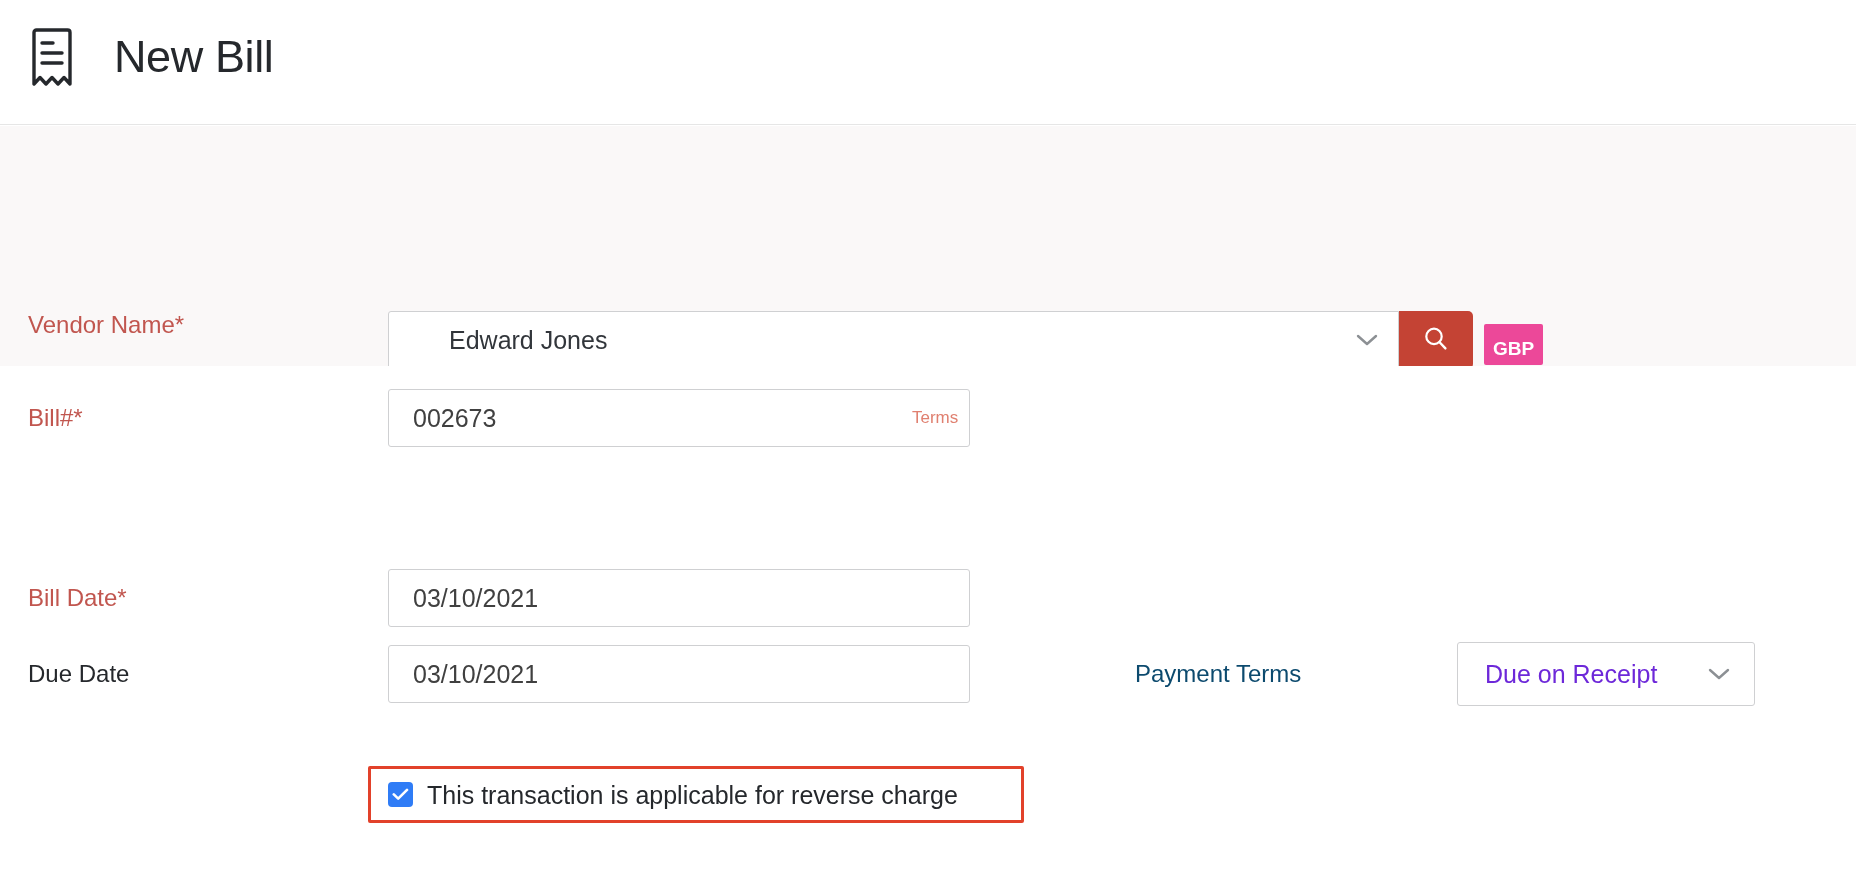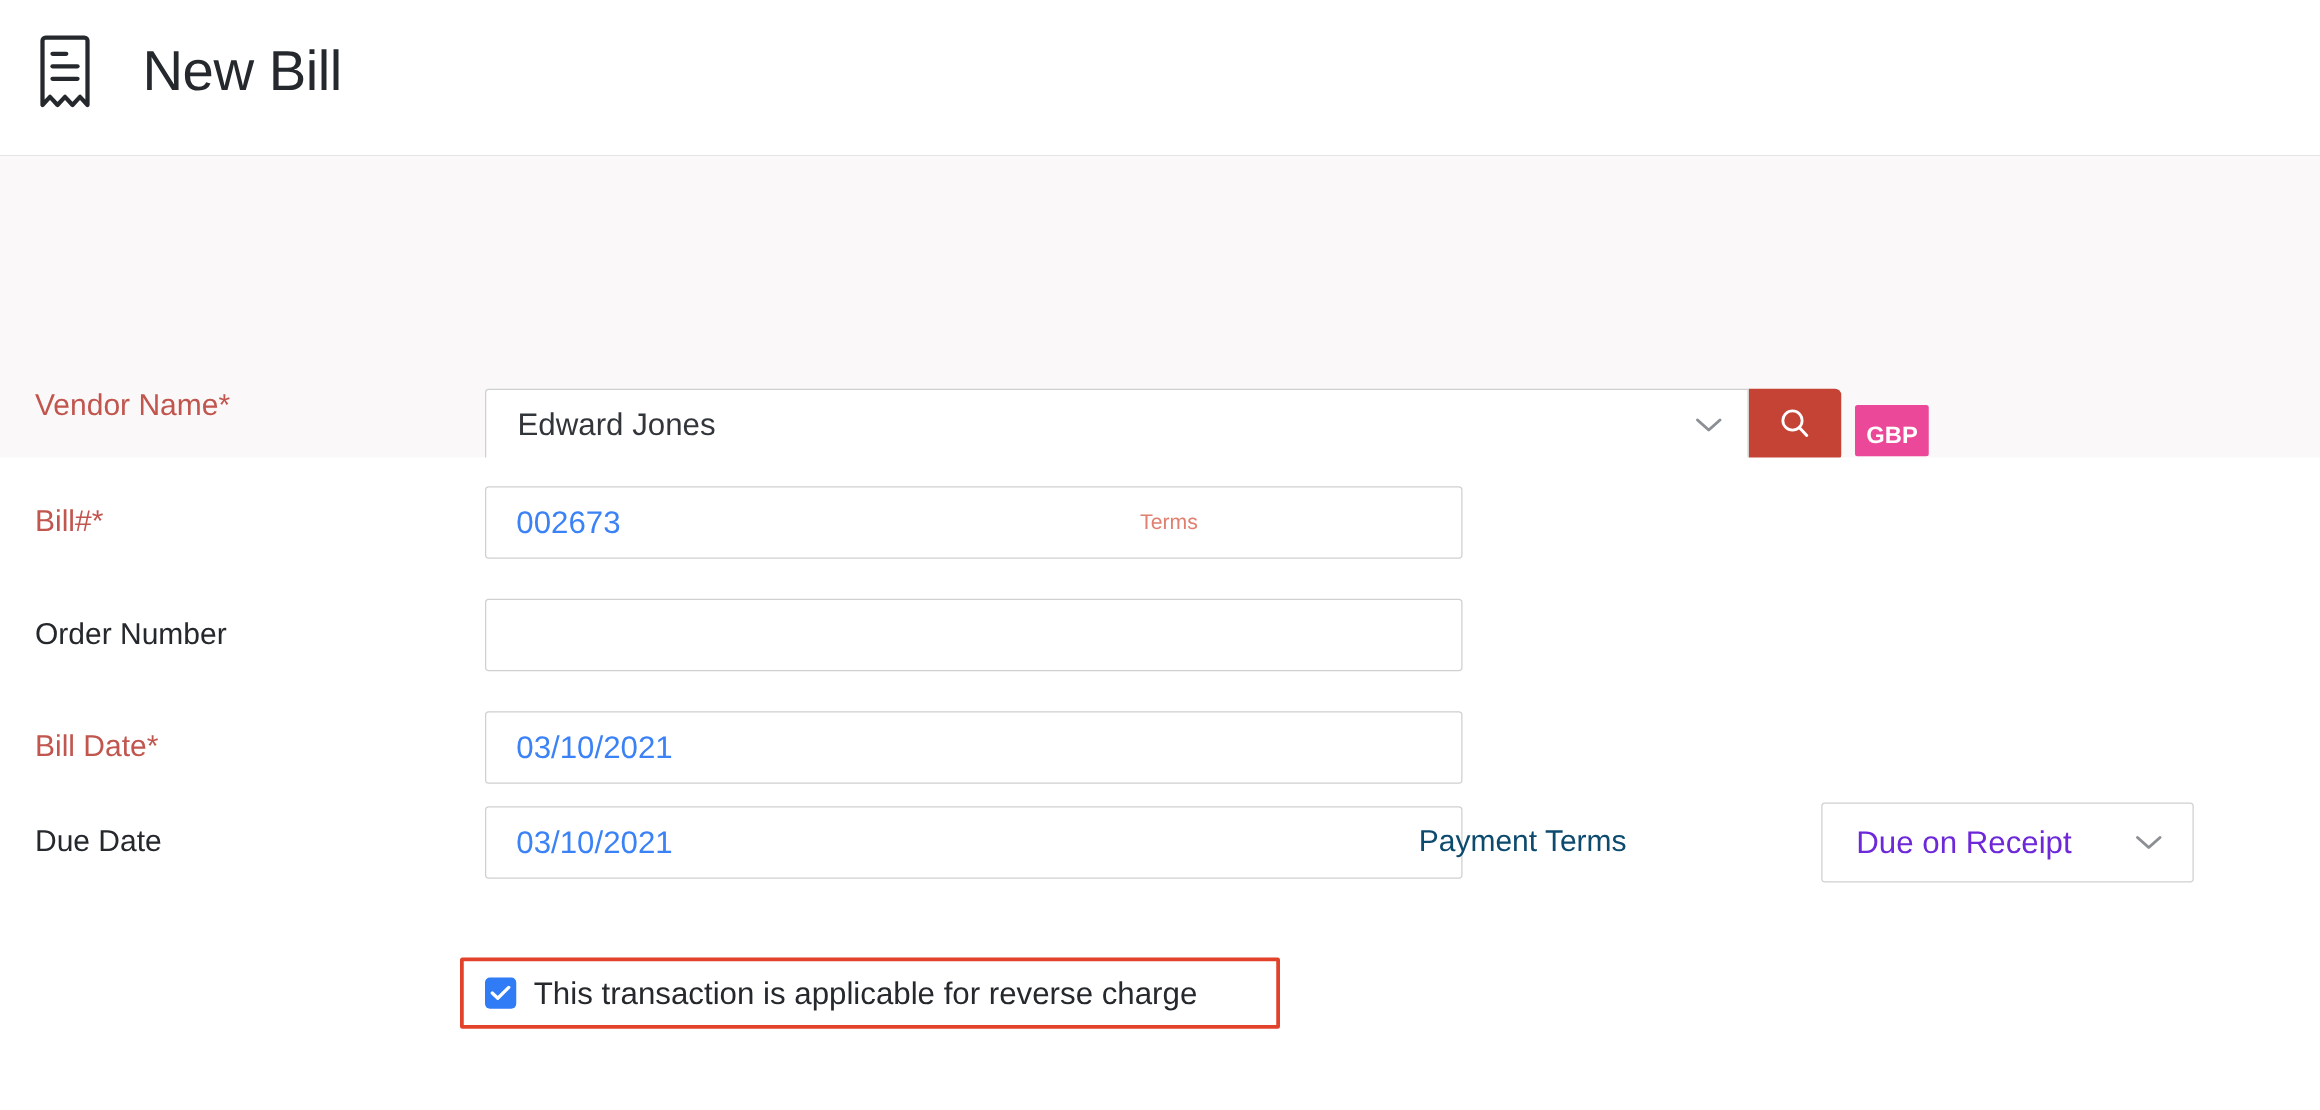--- a/index.html
+++ b/index.html
@@ -54,21 +54,21 @@
   #vendor-field-wrap {
     position: absolute; left: 388px; top: 185px;
     display: flex; align-items: stretch;
   }
   #vendor-select {
     position: relative;
     width: 1011px; height: 58px;
     border: 1px solid #cfd0d2;
     border-radius: 3px 0 0 3px;
     background: #ffffff;
-    display: flex; align-items: center;
+    display: flex; align-items: center; padding-left: 35px;
   }
   #vendor-value {
     font-size: 25px;
     color: #32363b;
     padding-left: 25px;
     line-height: 30px;
     white-space: nowrap;
   }
   #vendor-chevron {
     position: absolute; right: 20px; top: 50%;
@@ -123,27 +123,27 @@
     height: 58px;
     display: flex; align-items: center;
     font-size: 24px;
     color: #25282c;
     line-height: 30px;
     white-space: nowrap;
   }
   .field-label.required { color: #c1564f; }
   .text-input {
     position: absolute; left: 388px; top: 0;
-    width: 782px; height: 58px;
+    width: 582px; height: 58px;
     border: 1px solid #cfd0d2;
     border-radius: 3px;
     background: #ffffff;
     font-family: inherit;
     font-size: 25px;
-    color: #3b82f6;
+    color: #404040;
     padding: 0 24px;
     outline: none;
   }
   .text-input::placeholder { color: #b4b7ba; }
   #billno-hint {
     position: absolute; left: 912px; top: 0;
     height: 58px;
     display: flex; align-items: center;
     font-size: 17px;
     color: #e08070;
@@ -268,24 +268,20 @@
   </div>
 
   <div id="form-body">
 
     <div class="form-row" id="row-billno">
       <div class="field-label required">Bill#*</div>
       <input class="text-input" type="text" value="002673" style="">
       <div id="billno-hint">Terms</div>
     </div>
 
-    <div class="form-row" id="row-orderno">
-      <div class="field-label">Order Number</div>
-      <input class="text-input" type="text" value="" style="">
-    </div>
 
     <div class="form-row" id="row-billdate">
       <div class="field-label required">Bill Date*</div>
       <input class="text-input" type="text" value="03/10/2021" style="">
     </div>
 
     <div class="form-row" id="row-duedate">
       <div class="field-label">Due Date</div>
       <input class="text-input" type="text" value="03/10/2021" style="">
 

